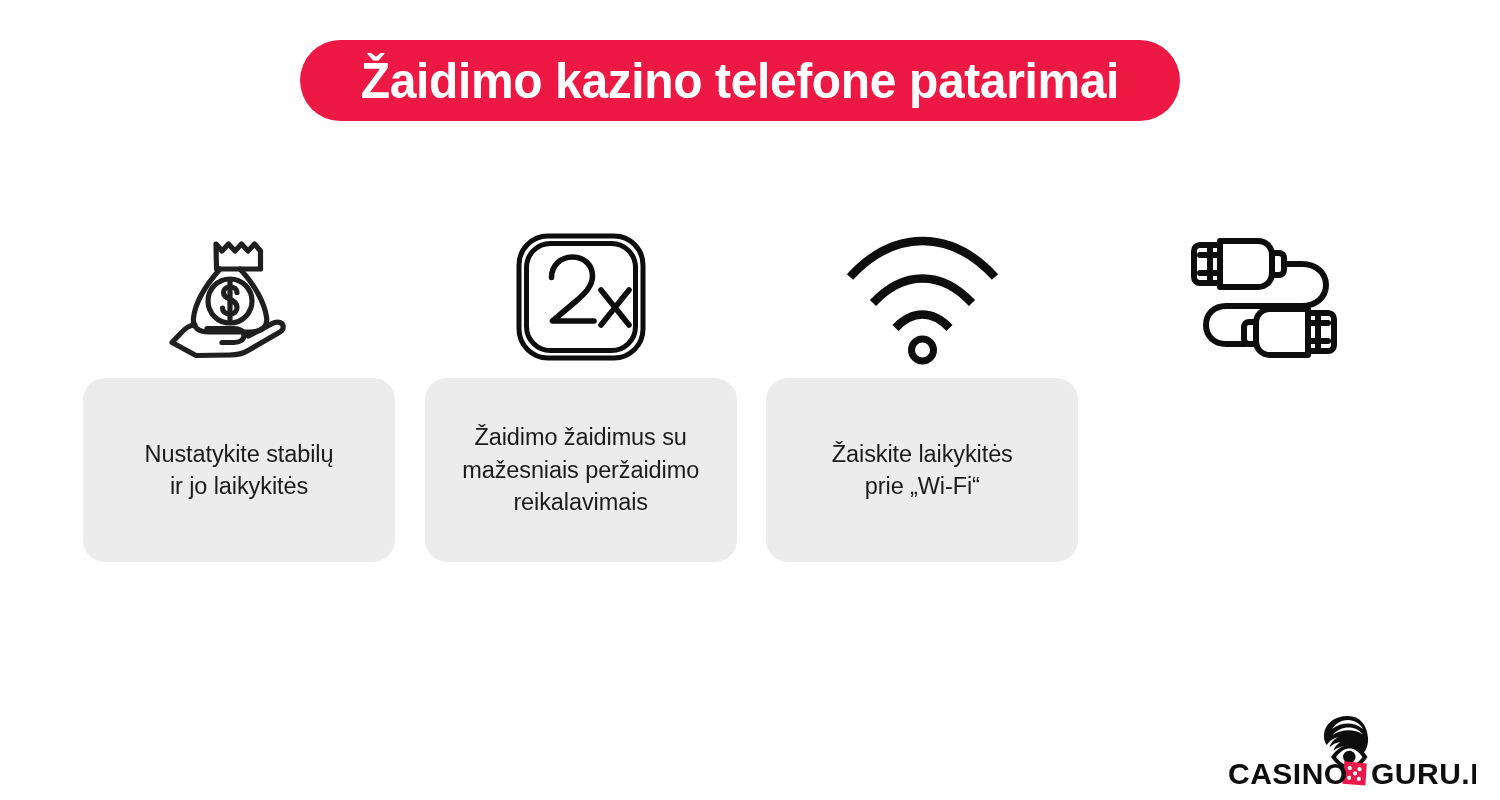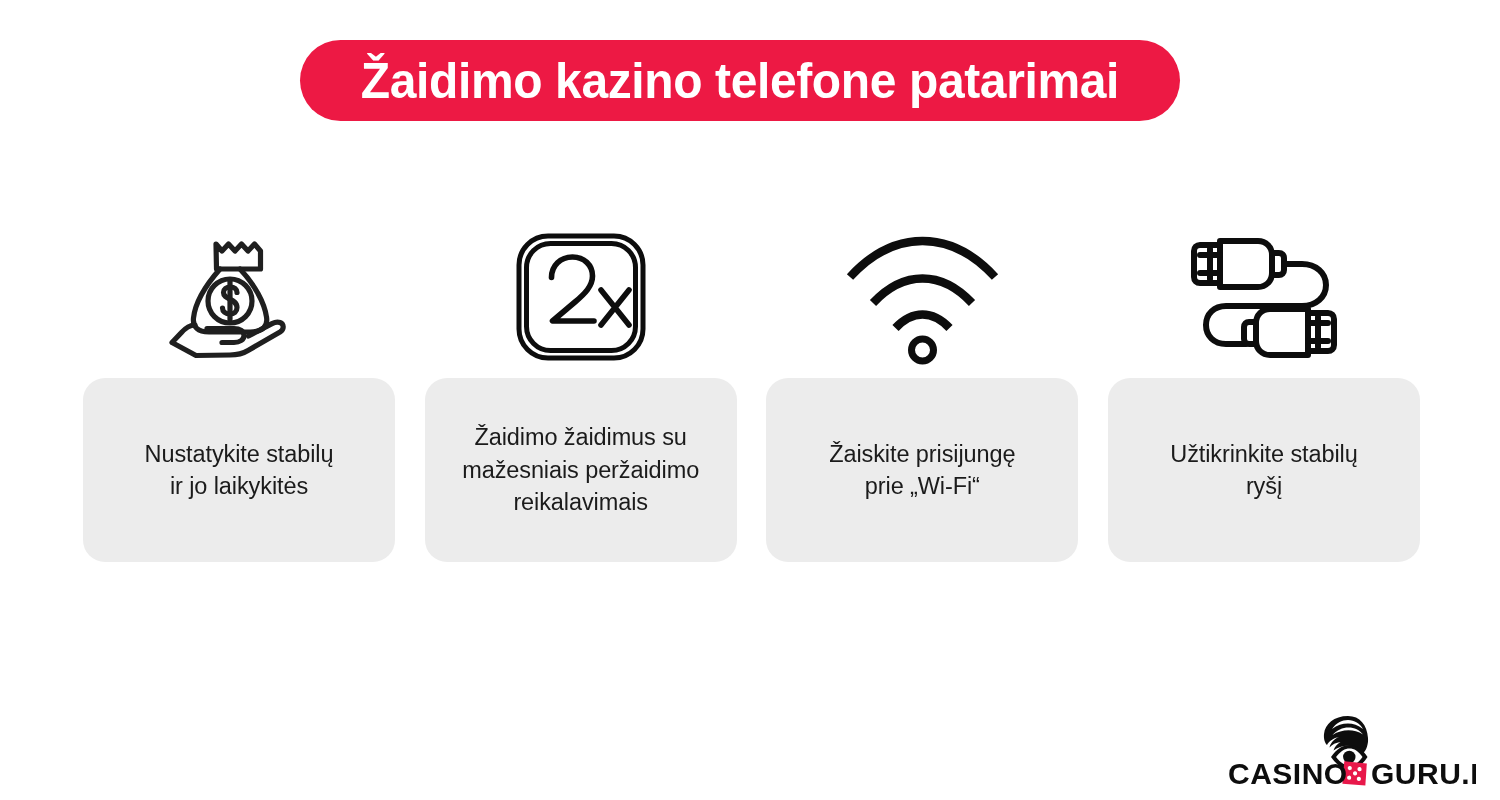--- a/index.html
+++ b/index.html
@@ -155,21 +155,21 @@
       <svg width="165" height="140" viewBox="0 0 165 140" fill="none" aria-hidden="true">
         <g stroke="#0D0D0D" fill="none" stroke-width="8.5" stroke-linecap="butt">
           <path d="M10 50 C32 26 56 14 82.5 14 C109 14 133 26 155 50"></path>
           <path d="M33 76 C48 60 64.5 51.5 82.5 51.5 C100.5 51.5 117 60 132 76"></path>
           <path d="M55.5 101 C64 92 73 87.5 82.5 87.5 C92 87.5 101 92 109.5 101"></path>
         </g>
         <circle cx="82.5" cy="123" r="11" stroke="#0D0D0D" stroke-width="7" fill="none"></circle>
       </svg>
     </div>
     <div class="card">
-      <div class="card-text">Žaiskite prisijungę
+      <div class="card-text">Žaiskite laikykitės
 prie „Wi-Fi“</div>
     </div>
   </div>
 
   <div class="column">
     <div class="icon-wrap">
       <svg width="180" height="140" viewBox="0 0 180 140" fill="none" aria-hidden="true">
         <g stroke="#0D0D0D" stroke-width="6" fill="none" stroke-linecap="round" stroke-linejoin="round">
 
           <path d="M46 14 L84 14 C92 14 98 20 98 28 L98 46 C98 54 92 60 84 60 L46 60 Z"></path>
@@ -184,24 +184,20 @@
 
           <path d="M82 95 L75 95 C72 95 70 97 70 100 L70 112 C70 115 72 117 75 117 L82 117"></path>
 
           <path d="M134 82 L96 82 C88 82 82 88 82 96 L82 114 C82 122 88 128 96 128 L134 128 Z"></path>
 
           <path d="M134 86 L154 86 C157.5 86 160 88.5 160 92 L160 118 C160 121.5 157.5 124 154 124 L134 124"></path>
           <path d="M144 90 L144 120"></path>
           <path d="M134 96 L154 96 M134 114 L154 114"></path>
         </g>
       </svg>
-    </div>
-    <div class="card">
-      <div class="card-text">Užtikrinkite stabilų
-ryšį</div>
     </div>
   </div>
 
 </div>
 
 <div id="logo">
   <svg width="248" height="76" viewBox="0 0 248 76" aria-hidden="true">
 
     <g fill="#0D0D0D">
       <path d="M120 4 C106 4 97 12 96 22 C95.5 27 97 31 99 33 C101 29 105.5 26 111 25 C106 27 102.5 31 101.5 35.5 C104 32.5 108 30.5 112.5 30 C109 32 106.5 35 105.5 38.5 C112 33.5 121 32.5 128 35.5 C131 36.8 133.5 39 135 41.5 C138.5 38 140.5 32 140 26 C139 13 132 4 120 4 Z"></path>

